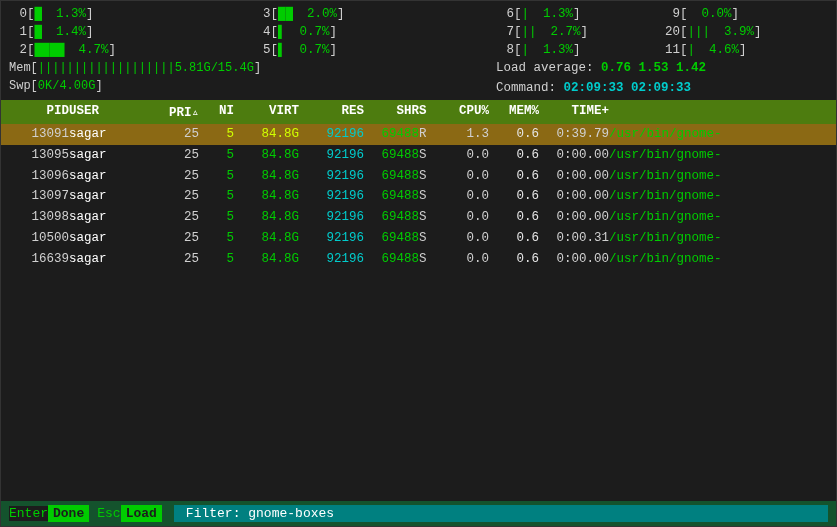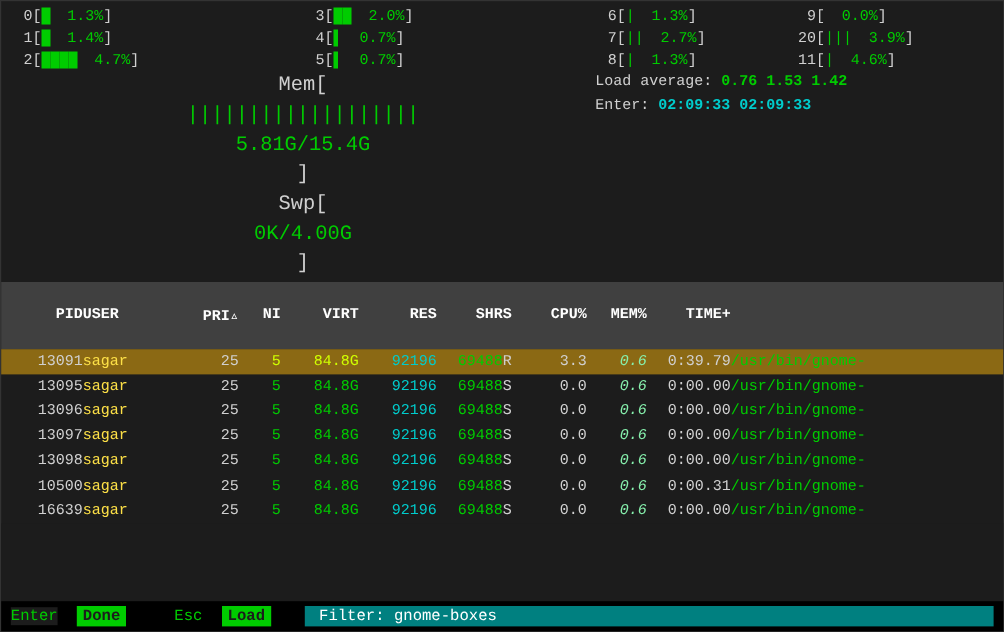--- a/index.html
+++ b/index.html
@@ -27,78 +27,77 @@
       font-size: 12.5px;
       line-height: 1.45;
     }
     .cpu-num { color: #d0d0d0; min-width: 18px; text-align: right; }
     .cpu-bar-bracket { color: #d0d0d0; }
     .cpu-bar { color: #00cc00; }
     .cpu-pct { color: #00cc00; min-width: 44px; text-align: right; }
     .mem-row {
       display: flex;
       align-items: center;
-      font-size: 17px;
+      font-size: 12px;
       line-height: 1.45;
-      flex-direction: column;
     }
     .mem-label { color: #d0d0d0; }
     .mem-bar { color: #00cc00; }
     .mem-val { color: #00cc00; }
 
     .table-header {
-      background: #404040;
+      background: #4d7c0f;
       color: #ffffff;
       display: grid;
       grid-template-columns: 60px 80px 50px 35px 65px 65px 55px 20px 50px 50px 70px 1fr;
-      padding: 20px 8px;
+      padding: 4px 8px;
       font-size: 12.5px;
       font-weight: bold;
     }
     .table-header .col { }
     .table-row {
       display: grid;
       grid-template-columns: 60px 80px 50px 35px 65px 65px 55px 20px 50px 50px 70px 1fr;
       padding: 1px 8px;
       font-size: 12.5px;
       line-height: 1.5;
       color: #d0d0d0;
     }
     .table-row.selected { background: #8b6914; color: #ffffff; }
     .table-row .c-pid { color: #d0d0d0; }
-    .table-row .c-user { color: #fde047; }
+    .table-row .c-user { color: #ffffff; }
     .table-row .c-pri { color: #d0d0d0; }
     .table-row .c-ni-green { color: #00cc00; }
     .table-row .c-virt-green { color: #00cc00; }
     .table-row .c-res { color: #00cccc; }
     .table-row .c-shr { color: #00cc00; }
     .table-row .c-s { color: #d0d0d0; }
     .table-row .c-cpu { color: #d0d0d0; }
-    .table-row .c-mem { color: #86efac; font-style: italic; }
+    .table-row .c-mem { color: #e5e5e5; }
     .table-row .c-time { color: #d0d0d0; }
     .table-row .c-cmd { color: #00cc00; }
     .table-row.selected .c-ni-green { color: #d0ff00; }
     .table-row.selected .c-virt-green { color: #d0ff00; }
 
     .bottom-bar {
       display: flex;
       align-items: center;
-      background: #000000;
+      background: #14532d;
       padding: 4px 8px;
       font-size: 13px;
-      gap: 16px;
+      gap: 0;
     }
     .btn-enter-label { color: #00cc00; background: #1c1c1c; }
     .btn-done {
       background: #00cc00;
       color: #1c1c1c;
       padding: 1px 5px;
       font-weight: bold;
     }
-    .btn-esc-label { color: #00cc00; margin-left: 24px; }
+    .btn-esc-label { color: #00cc00; margin-left: 8px; }
     .btn-clear {
       background: #00cc00;
       color: #1c1c1c;
       padding: 1px 5px;
       font-weight: bold;
     }
     .filter-box {
       background: #008080;
       color: #ffffff;
       padding: 1px 12px;
@@ -260,21 +259,21 @@
         </div>
       </div>
 
 
       <div class="stat-line">
         <span style="color:#d0d0d0;">Load average:</span>
         <span style="color:#00cc00; font-weight:bold;"> <span>0.76</span> <span>1.53</span> <span>1.42</span></span>
       </div>
 
       <div class="stat-line">
-        <span style="color:#d0d0d0;">Enter:</span>
+        <span style="color:#d0d0d0;">Command:</span>
         <span style="color:#00cccc; font-weight:bold;">02:09:33</span>
         <span style="color:#00cccc; font-weight:bold;">02:09:33</span>
       </div>
     </div>
   </div>
 
   <div class="table-area">
 
     <div class="table-header">
       <div class="col col-right">PID</div>
@@ -293,21 +292,21 @@
     <div id="table-body">
         <div class="table-row selected">
     <div class="col col-right c-pid">13091</div>
     <div class="col c-user">sagar</div>
     <div class="col col-right c-pri">25</div>
     <div class="col col-right c-ni-green">5</div>
     <div class="col col-right c-virt-green">84.8G</div>
     <div class="col col-right c-res">92196</div>
     <div class="col col-right c-shr">69488</div>
     <div class="col c-s">R</div>
-    <div class="col col-right c-cpu">3.3</div>
+    <div class="col col-right c-cpu">1.3</div>
     <div class="col col-right c-mem">0.6</div>
     <div class="col col-right c-time">0:39.79</div>
     <div class="col c-cmd">/usr/bin/gnome-</div>
   </div>
         <div class="table-row">
     <div class="col col-right c-pid">13095</div>
     <div class="col c-user">sagar</div>
     <div class="col col-right c-pri">25</div>
     <div class="col col-right c-ni-green">5</div>
     <div class="col col-right c-virt-green">84.8G</div>

